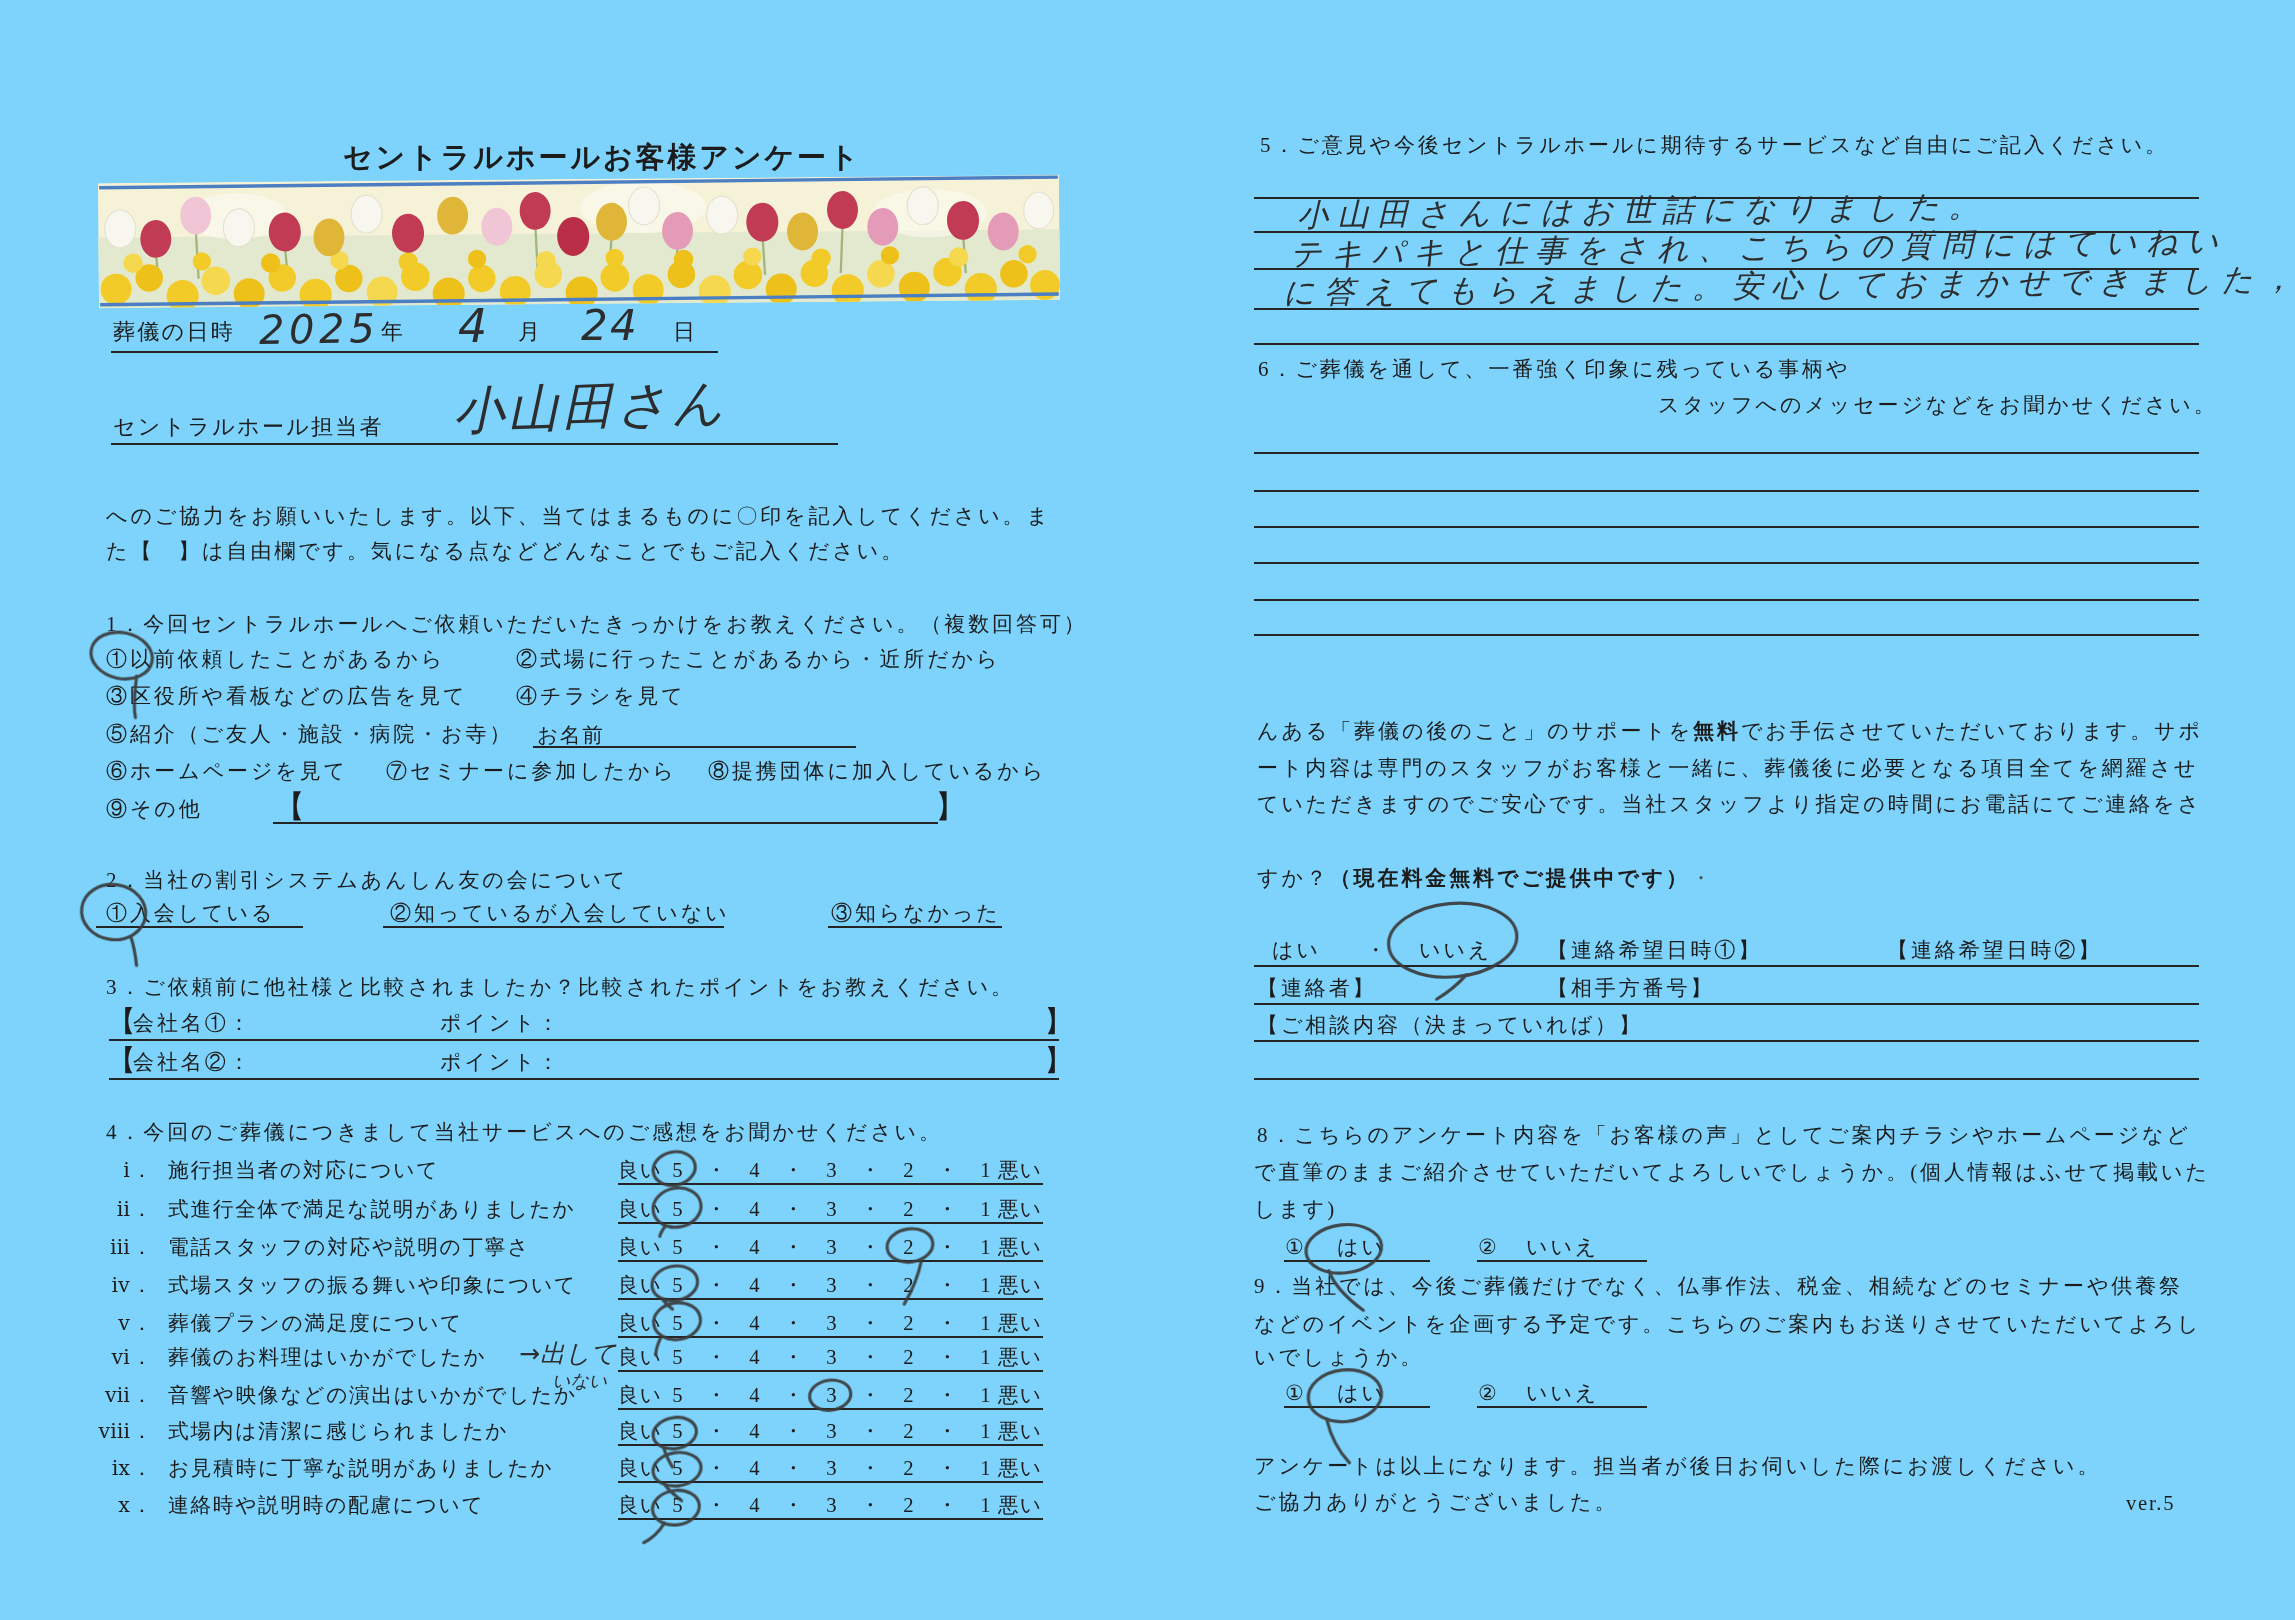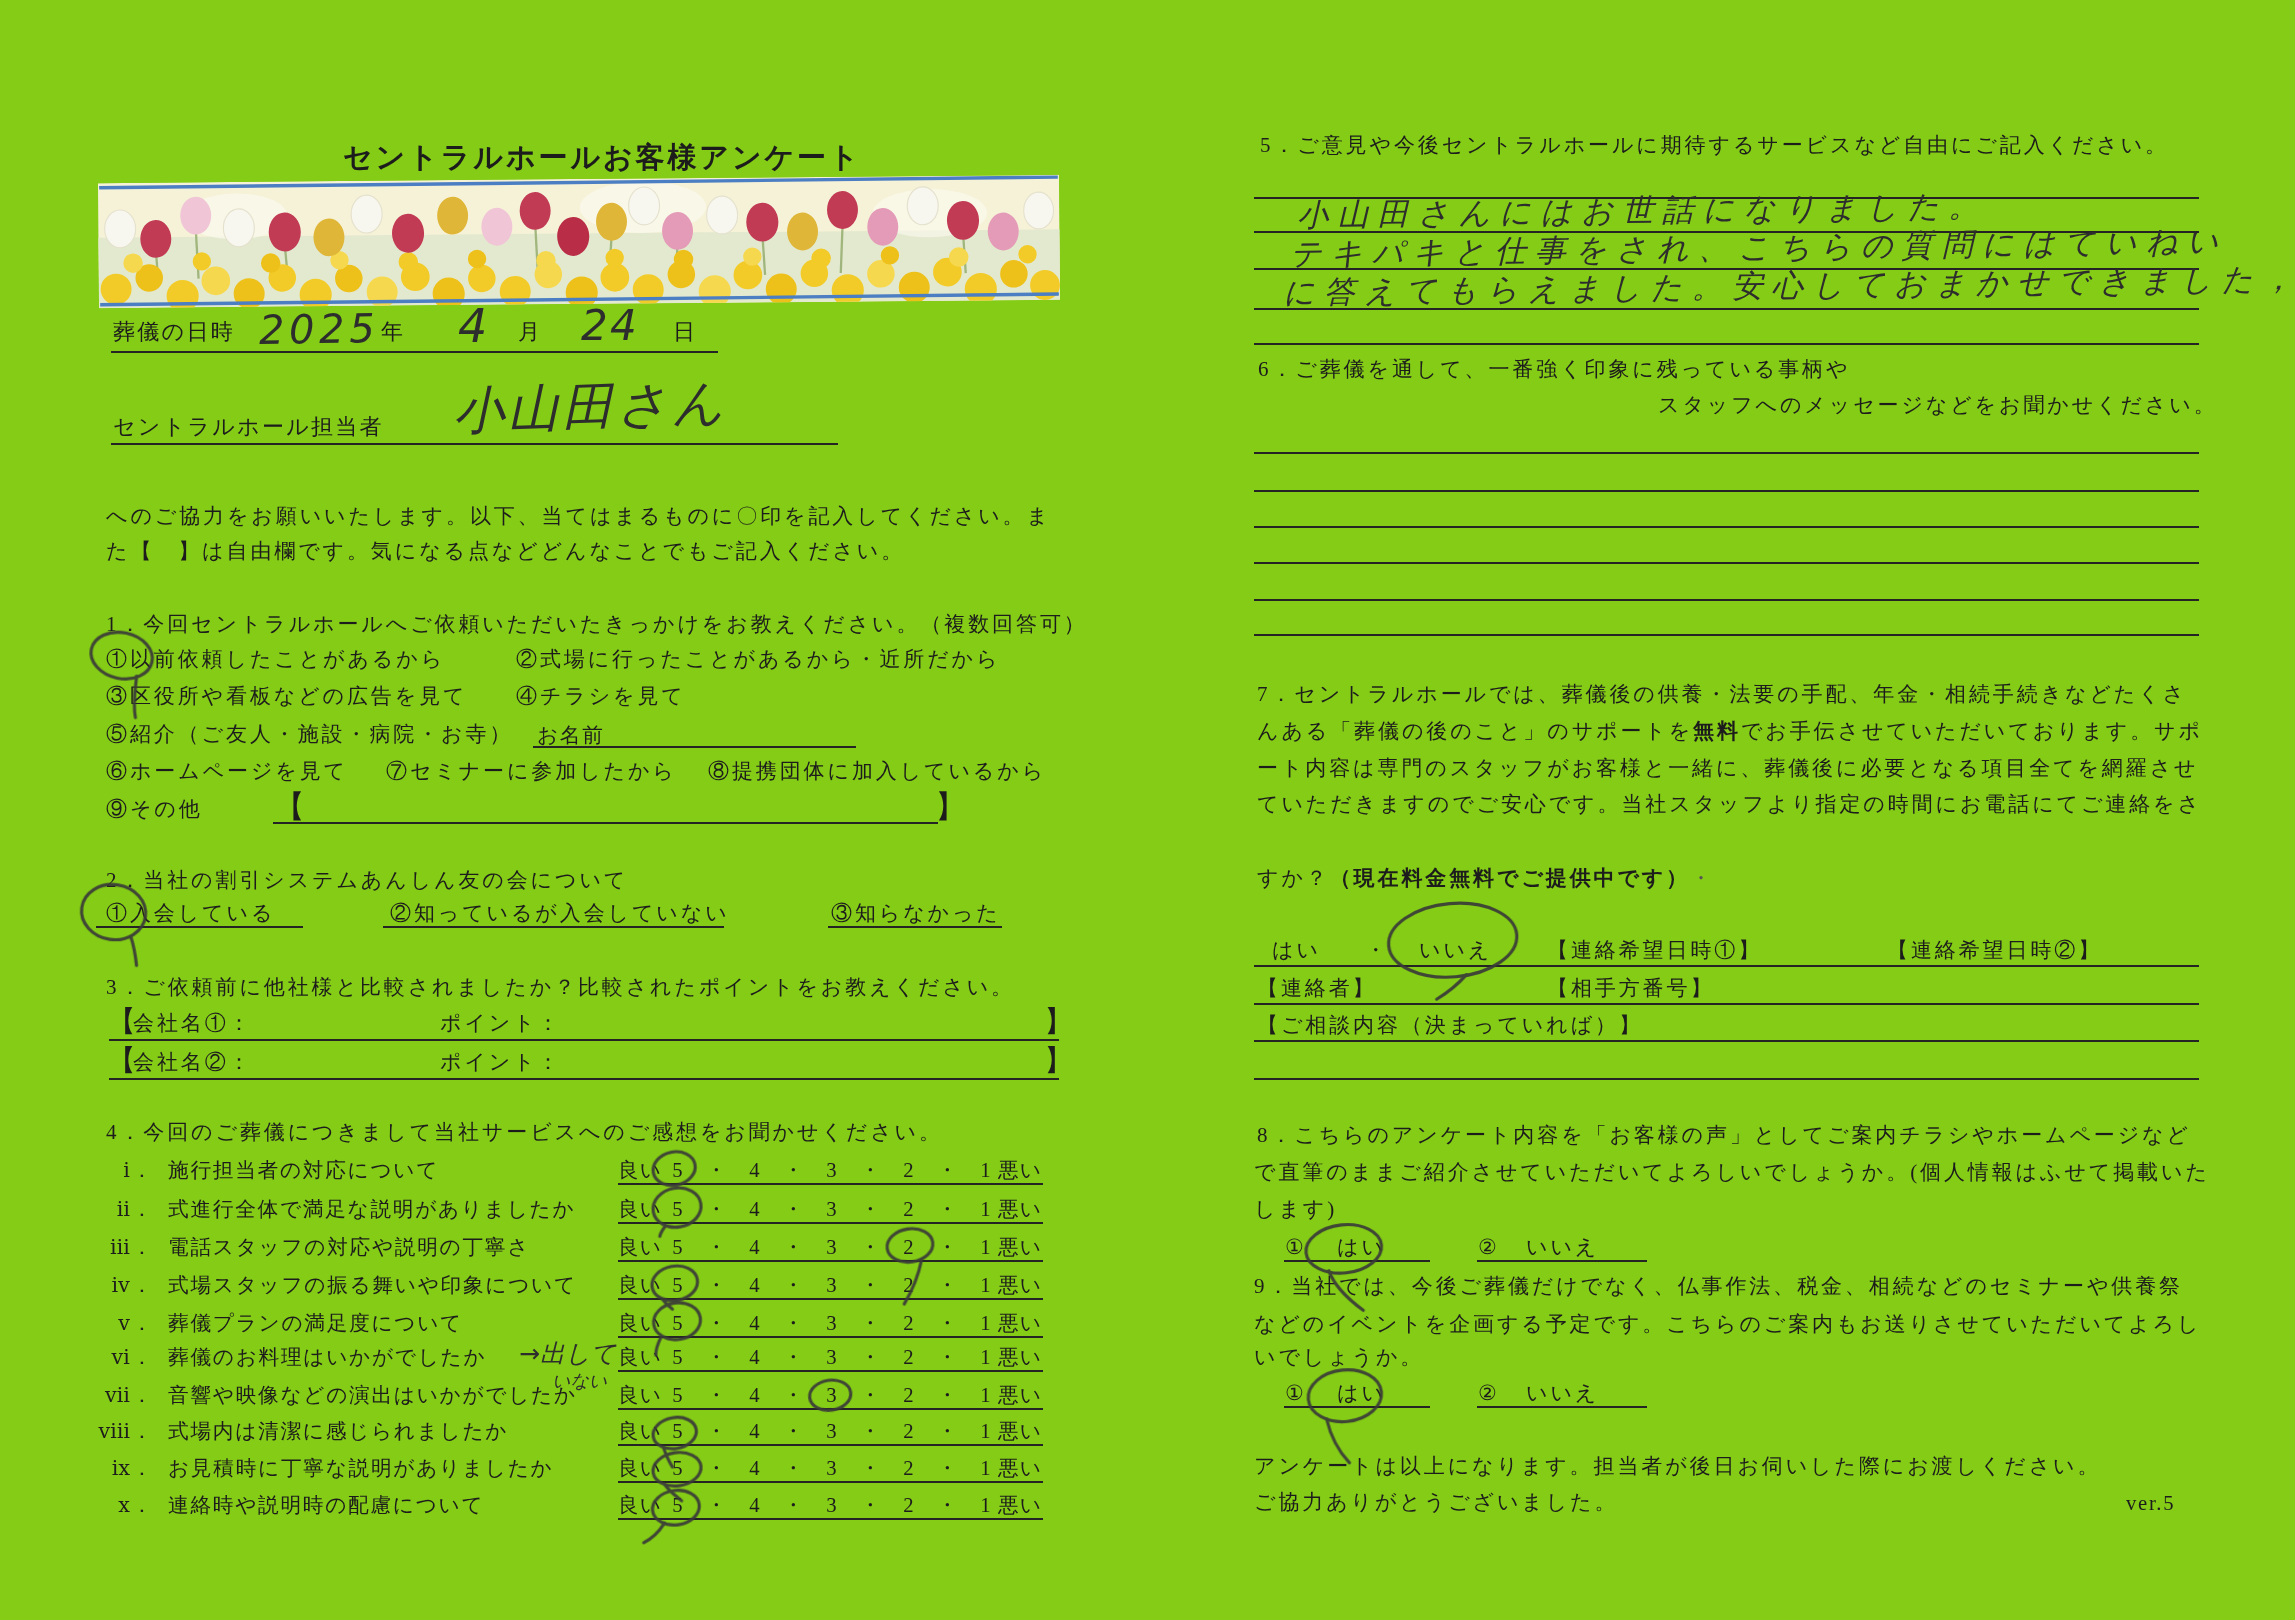--- a/index.html
+++ b/index.html
@@ -1,16 +1,16 @@
 <!DOCTYPE html>
 <html style="font-size:9.2px"><head>
 <meta charset="utf-8">
 <style>
   html,body{margin:0;padding:0;background:#e8e8e8;}
-  .canvas{position:relative;width:2295px;height:1621px;background:#84cc16;overflow:hidden;
+  .canvas{position:relative;width:2295px;height:1621px;background:#7dd3fc;overflow:hidden;
           font-family:"Liberation Serif","DejaVu Serif",serif;color:#1c1c1c;}
   .t{position:absolute;white-space:nowrap;line-height:1;}
   .f37{font-size:21px;letter-spacing:2.9px;}
   .f36{font-size:20.7px;letter-spacing:1.7px;}
   .f38{font-size:22px;letter-spacing:2.3px;}
   .bk{font-size:31px;letter-spacing:0;}
   .b{font-weight:bold;}
   .pagetitle{font-size:29px;font-weight:bold;letter-spacing:2.9px;}
   .rule{position:absolute;background:#242424;height:2.3px;}
   .hw{font-family:"DejaVu Sans","Liberation Sans",sans-serif;font-style:italic;color:#2d2d2d;}
@@ -364,21 +364,20 @@
 
   <div class="t f37" style="left:1258px;top:359px;">6．ご葬儀を通して、一番強く印象に残っている事柄や</div>
   <div class="t f37" style="left:1658px;top:395px;">スタッフへのメッセージなどをお聞かせください。</div>
   <div class="rule" style="left:1254px;top:452px;width:945px;"></div>
   <div class="rule" style="left:1254px;top:490px;width:945px;"></div>
   <div class="rule" style="left:1254px;top:526px;width:945px;"></div>
   <div class="rule" style="left:1254px;top:562px;width:945px;"></div>
   <div class="rule" style="left:1254px;top:599px;width:945px;"></div>
   <div class="rule" style="left:1254px;top:634px;width:945px;"></div>
 
-  <div class="t f37" style="left:1257px;top:684px;">7．セントラルホールでは、葬儀後の供養・法要の手配、年金・相続手続きなどたくさ</div>
   <div class="t f37" style="left:1257px;top:721px;"><span>んある「葬儀の後のこと」のサポートを</span><span class="b">無料</span><span>でお手伝させていただいております。サポ</span></div>
   <div class="t f37" style="left:1257px;top:794px;">ていただきますのでご安心です。当社スタッフより指定の時間にお電話にてご連絡をさ</div>
   <div class="t f37" style="left:1257px;top:758px;">ート内容は専門のスタッフがお客様と一緒に、葬儀後に必要となる項目全てを網羅させ</div>
   <div class="t f37" style="left:1257px;top:868px;"><span>すか？</span><span class="b">（現在料金無料でご提供中です）</span><span style="color:#555;">・</span></div>
 
   <div class="t f37" style="left:1272px;top:940px;">はい</div>
   <div class="t f37" style="left:1365px;top:940px;">・</div>
   <div class="t f37" style="left:1419px;top:940px;">いいえ</div>
   <div class="t f37" style="left:1547px;top:940px;">【連絡希望日時①】</div>
   <div class="t f37" style="left:1887px;top:940px;">【連絡希望日時②】</div>

